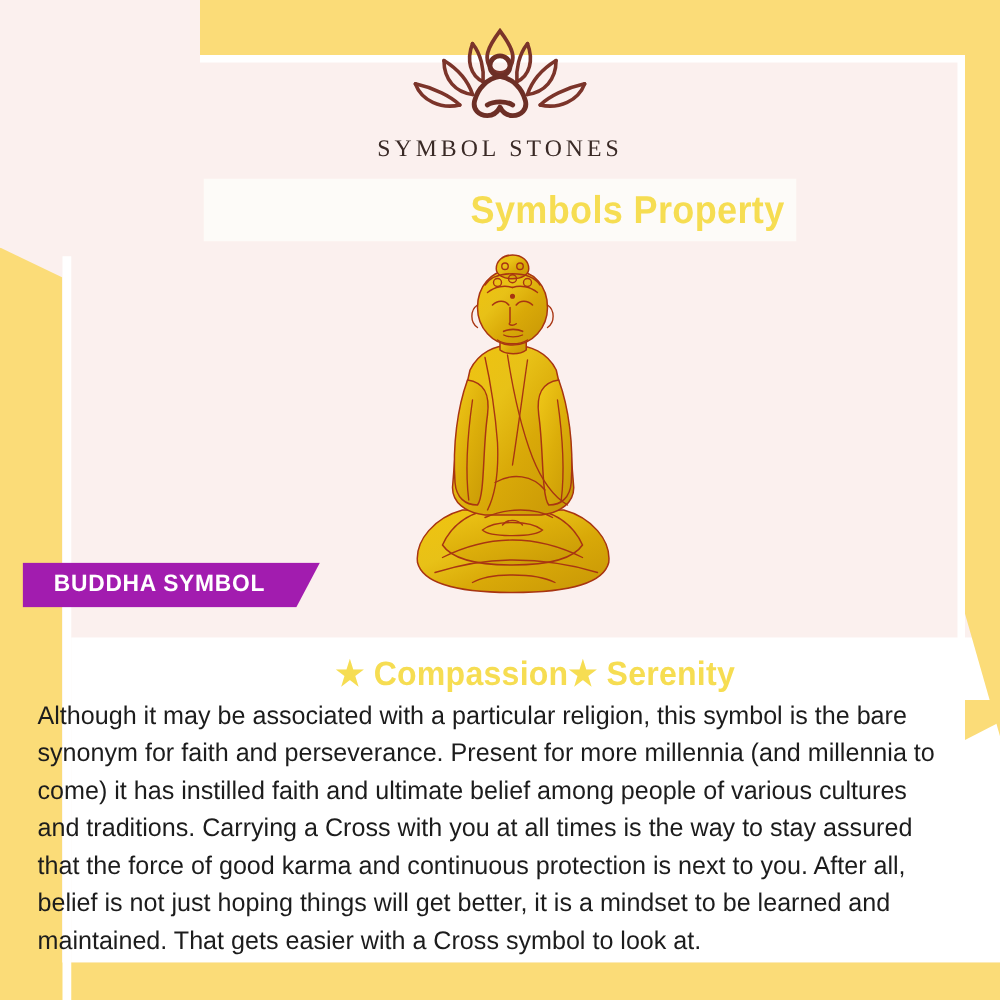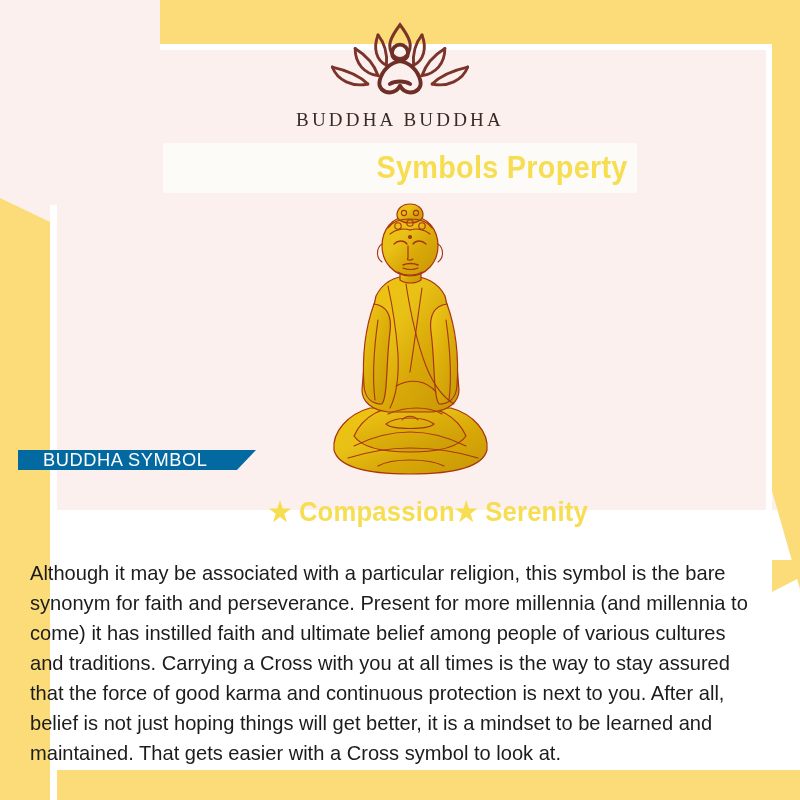--- a/index.html
+++ b/index.html
@@ -88,38 +88,38 @@
   }
 
   
   #buddha-figure {
     position:absolute; left:318px; top:200px; width:185px; height:285px;
   }
   #buddha-figure svg { width:100%; height:100%; display:block; }
 
   
   #symbol-ribbon {
-    position:absolute; left:18px; top:450px; width:238px; height:20px;
-    background:#0369a1;
+    position:absolute; left:18px; top:450px; width:238px; height:36px;
+    background:#a21caf;
     clip-path: polygon(0 0, 100% 0, 92% 100%, 0 100%);
-    display:flex; align-items:center;
+    display:flex; align-items:center;font-weight:bold;
   }
   #symbol-ribbon-label {
     color:#ffffff;
     font-size:19px;
     letter-spacing:0.6px;
     padding-left:22px;
     font-family:"Liberation Sans Narrow","Liberation Sans", sans-serif;
     transform:scaleX(0.96);
   }
 
   
   #keywords-row {
-    position:absolute; left:57px; top:491px; width:743px; height:42px;
-    display:flex; align-items:center; justify-content:center;
+    position:absolute; left:57px; top:513px; width:743px; height:42px;
+    display:flex; align-items:flex-end; justify-content:center;
     gap:0px;
   }
   #keywords-text {
     font-family:"Liberation Sans Narrow","Liberation Sans", sans-serif;
     font-weight:bold;
     font-size:27px;
     color:#f6dd52;
     letter-spacing:0.2px;
     transform:scaleX(0.95);
     white-space:nowrap;
@@ -180,21 +180,21 @@
       <g fill="none" stroke="#6d2f26" stroke-width="4.6" stroke-linecap="round" stroke-linejoin="round">
 
         <circle cx="100" cy="41" r="9.5"></circle>
 
         <path d="M100 51 C88 53 79 62 76 74 C74 82 80 88 88 88 C94 88 98 84 100 80 C102 84 106 88 112 88 C120 88 126 82 124 74 C121 62 112 53 100 51 Z"></path>
 
         <path d="M88 78 C94 74 106 74 112 78"></path>
       </g>
     </svg>
   </span>
-  <div id="logo-wordmark">BUDDHA BUDDHA</div>
+  <div id="logo-wordmark">SYMBOL STONES</div>
 </div>
 
 <div id="title-band">
   <div id="title-text">Symbols Property</div>
 </div>
 
 <div id="buddha-figure">
   <svg viewBox="0 0 185 285" xmlns="http://www.w3.org/2000/svg">
     <defs>
       <linearGradient id="goldGrad" x1="0" y1="0" x2="1" y2="1">

